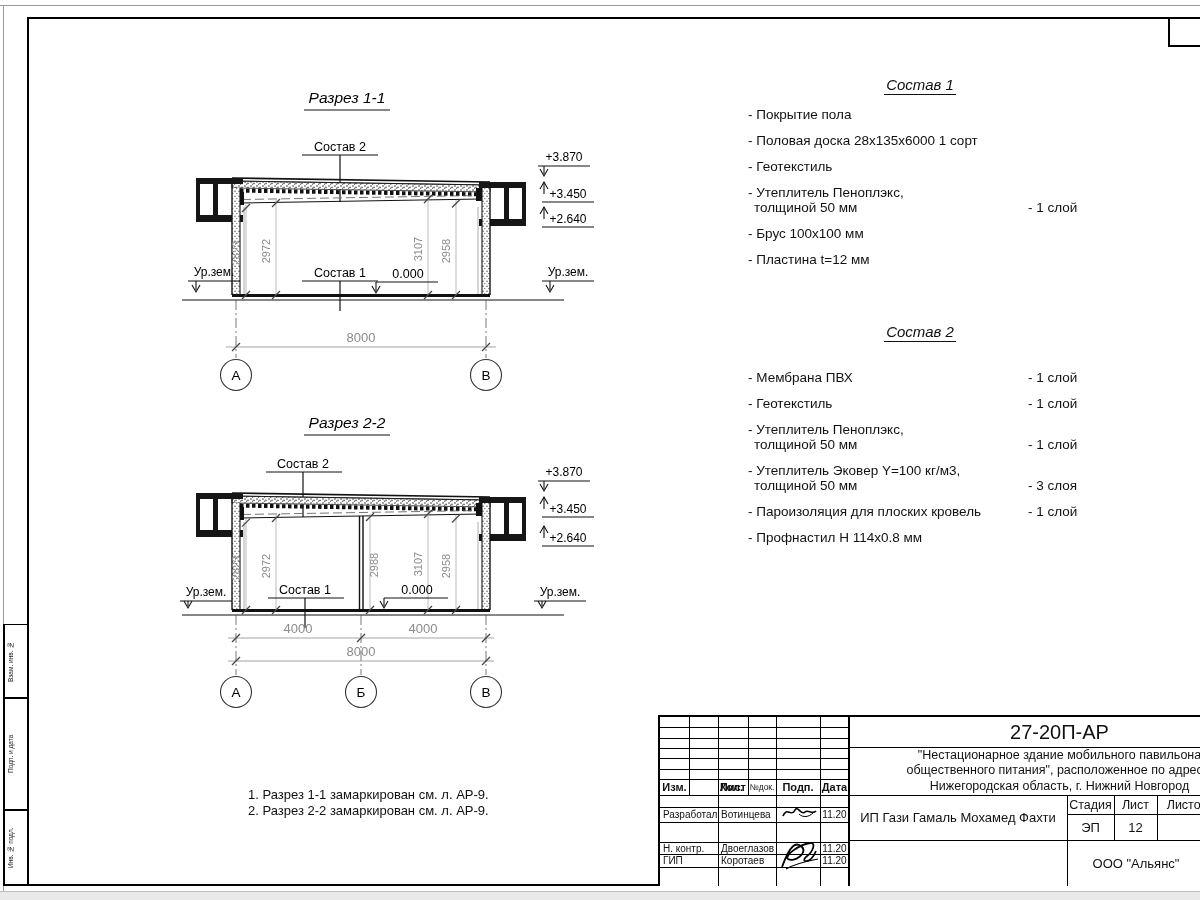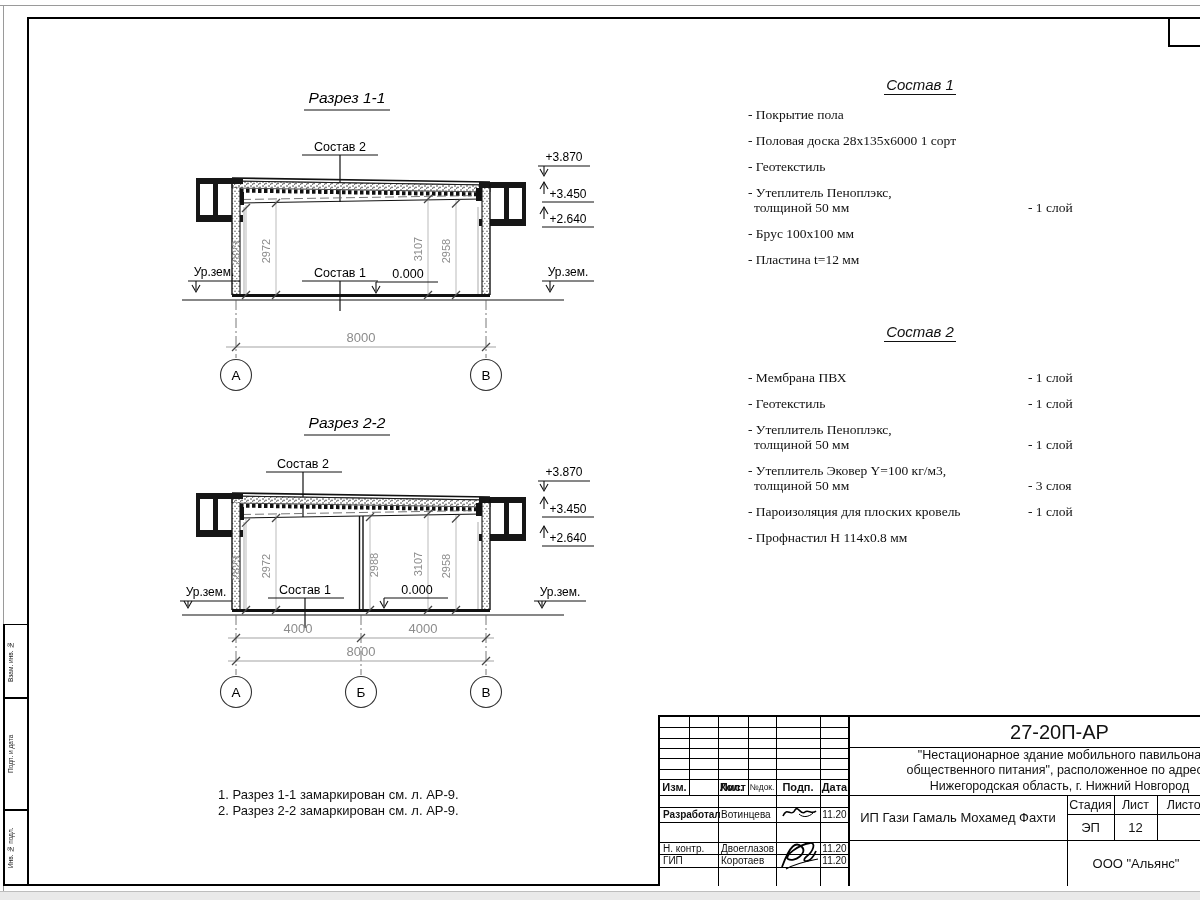--- a/index.html
+++ b/index.html
@@ -17,25 +17,25 @@
   .corner-box{left:1168px;top:19px;width:32px;height:26px;border:2px solid #000;border-top:none;}
   
   .sstamp{width:24px;border:1.5px solid #000;display:flex;}
   .sstamp .lbl{width:11px;border-right:1px solid #000;display:flex;align-items:center;justify-content:center;
       font-size:6.5px;writing-mode:vertical-rl;transform:rotate(180deg);white-space:nowrap;color:#222;}
   
   .sostav{width:360px;}
   .sostav .hdr{text-align:center;font-style:italic;font-size:15px;}
   .sostav .hdr span{border-bottom:1px solid #111;padding:0 2px 1px 2px;}
   .sostav .items{margin-top:14px;}
-  .sostav .item{position:relative;font-size:13.5px;line-height:15px;margin-bottom:11px;padding-left:8px;font-family:Liberation Serif, serif;}
+  .sostav .item{position:relative;font-size:13.5px;line-height:15px;margin-bottom:11px;padding-left:8px;}
   .sostav .qty{position:absolute;left:288px;bottom:0;white-space:nowrap;}
   .gap-top{margin-top:30px;}
   
-  .notes{font-size:13px;line-height:15.5px;}
+  .notes{font-size:13px;line-height:15.5px;margin-left:30px;}
   
   .tblock{left:658px;top:715px;width:610px;height:169px;border-top:2px solid #000;border-left:2px solid #000;background:#fff;}
   .tb-h{position:absolute;background:#000;height:1px;}
   .tb-v{position:absolute;background:#000;width:1px;}
   .thick{background:#000;}
   .cell{position:absolute;display:flex;align-items:center;justify-content:center;text-align:center;overflow:hidden;}
   .cell.left{justify-content:flex-start;text-align:left;padding-left:3px;}
   .f8{font-size:8.5px;} .f9{font-size:10px;} .f10{font-size:10px;} .f11{font-size:11px;font-weight:bold;}
   .f12{font-size:12.5px;} .f13{font-size:13px;} .f20{font-size:20px;}
   .proj{line-height:15.5px;}
@@ -457,21 +457,21 @@
   <div class="tb-h" style="left:407px;top:97px;width:203px;"></div>
   <div class="tb-h" style="left:189px;top:123px;width:421px;"></div>
 
   <div class="cell f11" style="left:0;top:62px;width:29px;height:16px;">Изм.</div>
   <div class="cell f11" style="left:29px;top:62px;width:29px;height:16px;margin-left:28px;">Кол.</div>
   <div class="cell f11" style="left:58px;top:62px;width:30px;height:16px;">Лист</div>
   <div class="cell f8" style="left:88px;top:62px;width:28px;height:16px;">№док.</div>
   <div class="cell f11" style="left:116px;top:62px;width:44px;height:16px;">Подп.</div>
   <div class="cell f11" style="left:160px;top:62px;width:29px;height:16px;">Дата</div>
 
-  <div class="cell left f10" style="left:0;top:90px;width:58px;height:15px;font-weight:bold;">Разработал</div>
+  <div class="cell left f10" style="left:0;top:90px;width:58px;height:15px;">Разработал</div>
   <div class="cell left f10" style="left:58px;top:90px;width:58px;height:15px;">Вотинцева</div>
   <div class="cell f9" style="left:160px;top:90px;width:29px;height:15px;">11.20</div>
 
   <div class="cell left f10" style="left:0;top:125px;width:58px;height:12px;">Н. контр.</div>
   <div class="cell left f10" style="left:58px;top:125px;width:58px;height:12px;">Двоеглазов</div>
   <div class="cell f9" style="left:160px;top:125px;width:29px;height:12px;">11.20</div>
 
   <div class="cell left f10" style="left:0;top:137px;width:58px;height:13px;">ГИП</div>
   <div class="cell left f10" style="left:58px;top:137px;width:58px;height:13px;">Коротаев</div>
   <div class="cell f9" style="left:160px;top:137px;width:29px;height:13px;">11.20</div>

